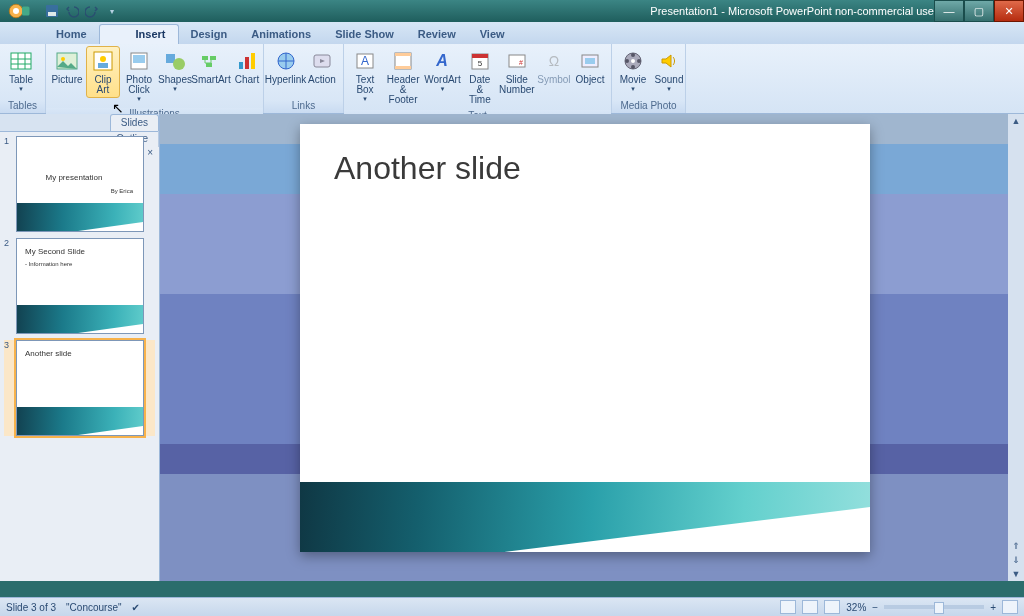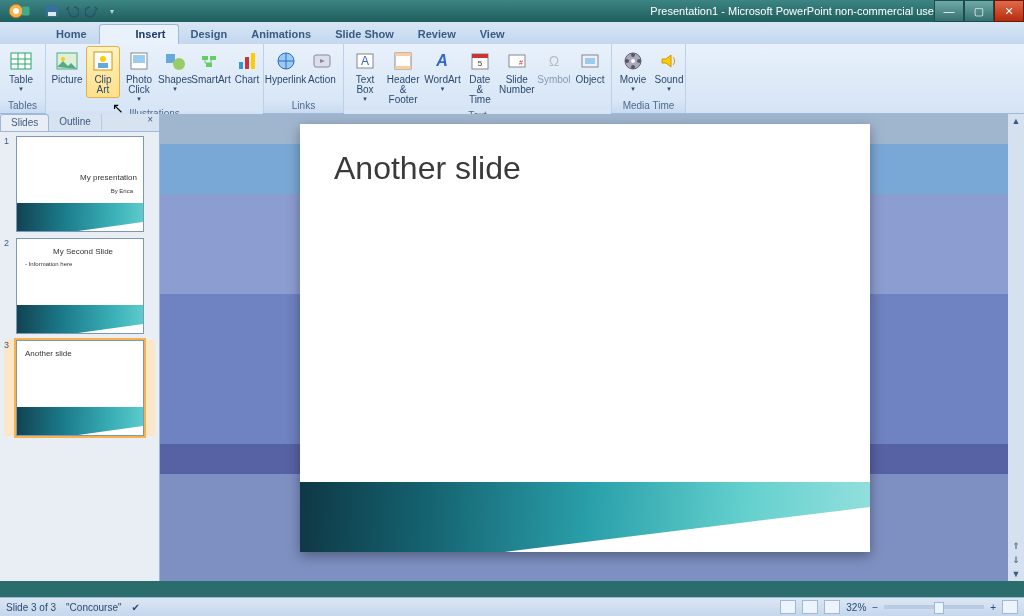--- a/index.html
+++ b/index.html
@@ -26,21 +26,21 @@
   .group .label { font-size:10px; color:#4d6a8e; text-align:center; padding-bottom:2px; background: linear-gradient(#d9e7f7,#c9dbf1);}
   .rbtn { display:flex; flex-direction:column; align-items:center; justify-content:flex-start; padding:2px 3px; font-size:10px; color:#2a4a72; border:1px solid transparent; border-radius:3px; min-width:34px;}
   .rbtn .ic { width:24px; height:24px; display:flex; align-items:center; justify-content:center; margin-bottom:1px;}
   .rbtn.hover { background:linear-gradient(#fff1c1,#ffe08a); border-color:#e0b24a;}
   .rbtn .sub { font-size:10px; line-height:10px; text-align:center;}
   .rbtn .drop::after{ content:"▾"; font-size:7px; display:block; color:#2a4a72;}
   
   .work { position:absolute; top:114px; bottom:35px; left:0; right:0; background:#7e90c2; }
   
   .slidepanel { position:absolute; left:0; top:0; bottom:0; width:160px; background:#e9eef5; border-right:1px solid #9db8d9;}
-  .paneltabs { height:18px; display:flex; font-size:10px; background:#d7e3f1; border-bottom:1px solid #9db8d9; }
+  .paneltabs { height:18px; display:flex; font-size:10px; background:#d7e3f1; border-bottom:1px solid #9db8d9; align-items:flex-end;flex-direction:column;}
   .ptab { padding:2px 10px 3px; color:#3b5b84; border-right:1px solid #b8cbe2;}
   .ptab.active { background:#e9eef5; border:1px solid #9db8d9; border-bottom:none; border-radius:3px 3px 0 0;}
   .paneltabs .closep { margin-left:auto; padding:0 6px; color:#3b5b84;}
   .thumbs { padding:4px; }
   .thumb { display:flex; gap:4px; margin-bottom:6px;}
   .thumb .num { font-size:9px; color:#3b5b84; width:8px;}
   .thumb .mini { width:128px; height:96px; background:#fff; border:1px solid #7d97b8; position:relative; font-size:8px; color:#333;}
   .thumb.sel .mini { outline:2px solid #f7b24b;}
   .thumb.sel { background:#fbe7c8;}
   .mini .corner { position:absolute; left:0; bottom:0; width:100%; height:28px; overflow:hidden;}
@@ -339,47 +339,47 @@
         <div class="ic">
             <svg width="22" height="22" viewBox="0 0 22 22">
               <path d="M4 9h4l5-4v12l-5-4H4z" fill="#fc0" stroke="#c90"></path>
               <path d="M15 7c2 2 2 6 0 8" fill="none" stroke="#c90"></path>
             </svg>
           </div>
         <span>Sound</span>
         <span class="drop"></span>
       </div>
     </div>
-    <div class="label">Media Time</div>
+    <div class="label">Media Photo</div>
   </div>
 </div>
 
 <span class="cursor">↖</span>
 
 <div class="work">
 
   <div class="slidepanel">
     <div class="paneltabs">
       <div class="ptab active">Slides</div>
       <div class="ptab">Outline</div>
       <div class="closep">×</div>
     </div>
     <div class="thumbs">
       <div class="thumb">
         <div class="num">1</div>
         <div class="mini">
-          <div style="position:absolute;left:0;right:6px;top:38%;text-align:right;">My presentation</div>
+          <div style="position:absolute;left:0;right:12px;top:38%;text-align:center;">My presentation</div>
           <div style="position:absolute;right:10px;top:54%;font-size:6px;">By Erica</div>
           <div class="corner"></div>
         </div>
       </div>
       <div class="thumb">
         <div class="num">2</div>
         <div class="mini">
-          <div style="position:absolute;left:8px;top:8px;margin-left:28px;">My Second Slide</div>
+          <div style="position:absolute;left:8px;top:8px;">My Second Slide</div>
           <div style="position:absolute;left:8px;top:22px;font-size:6px;">- Information here</div>
           <div class="corner"></div>
         </div>
       </div>
       <div class="thumb sel">
         <div class="num">3</div>
         <div class="mini">
           <div style="position:absolute;left:8px;top:8px;">Another slide</div>
           <div class="corner"></div>
         </div>

